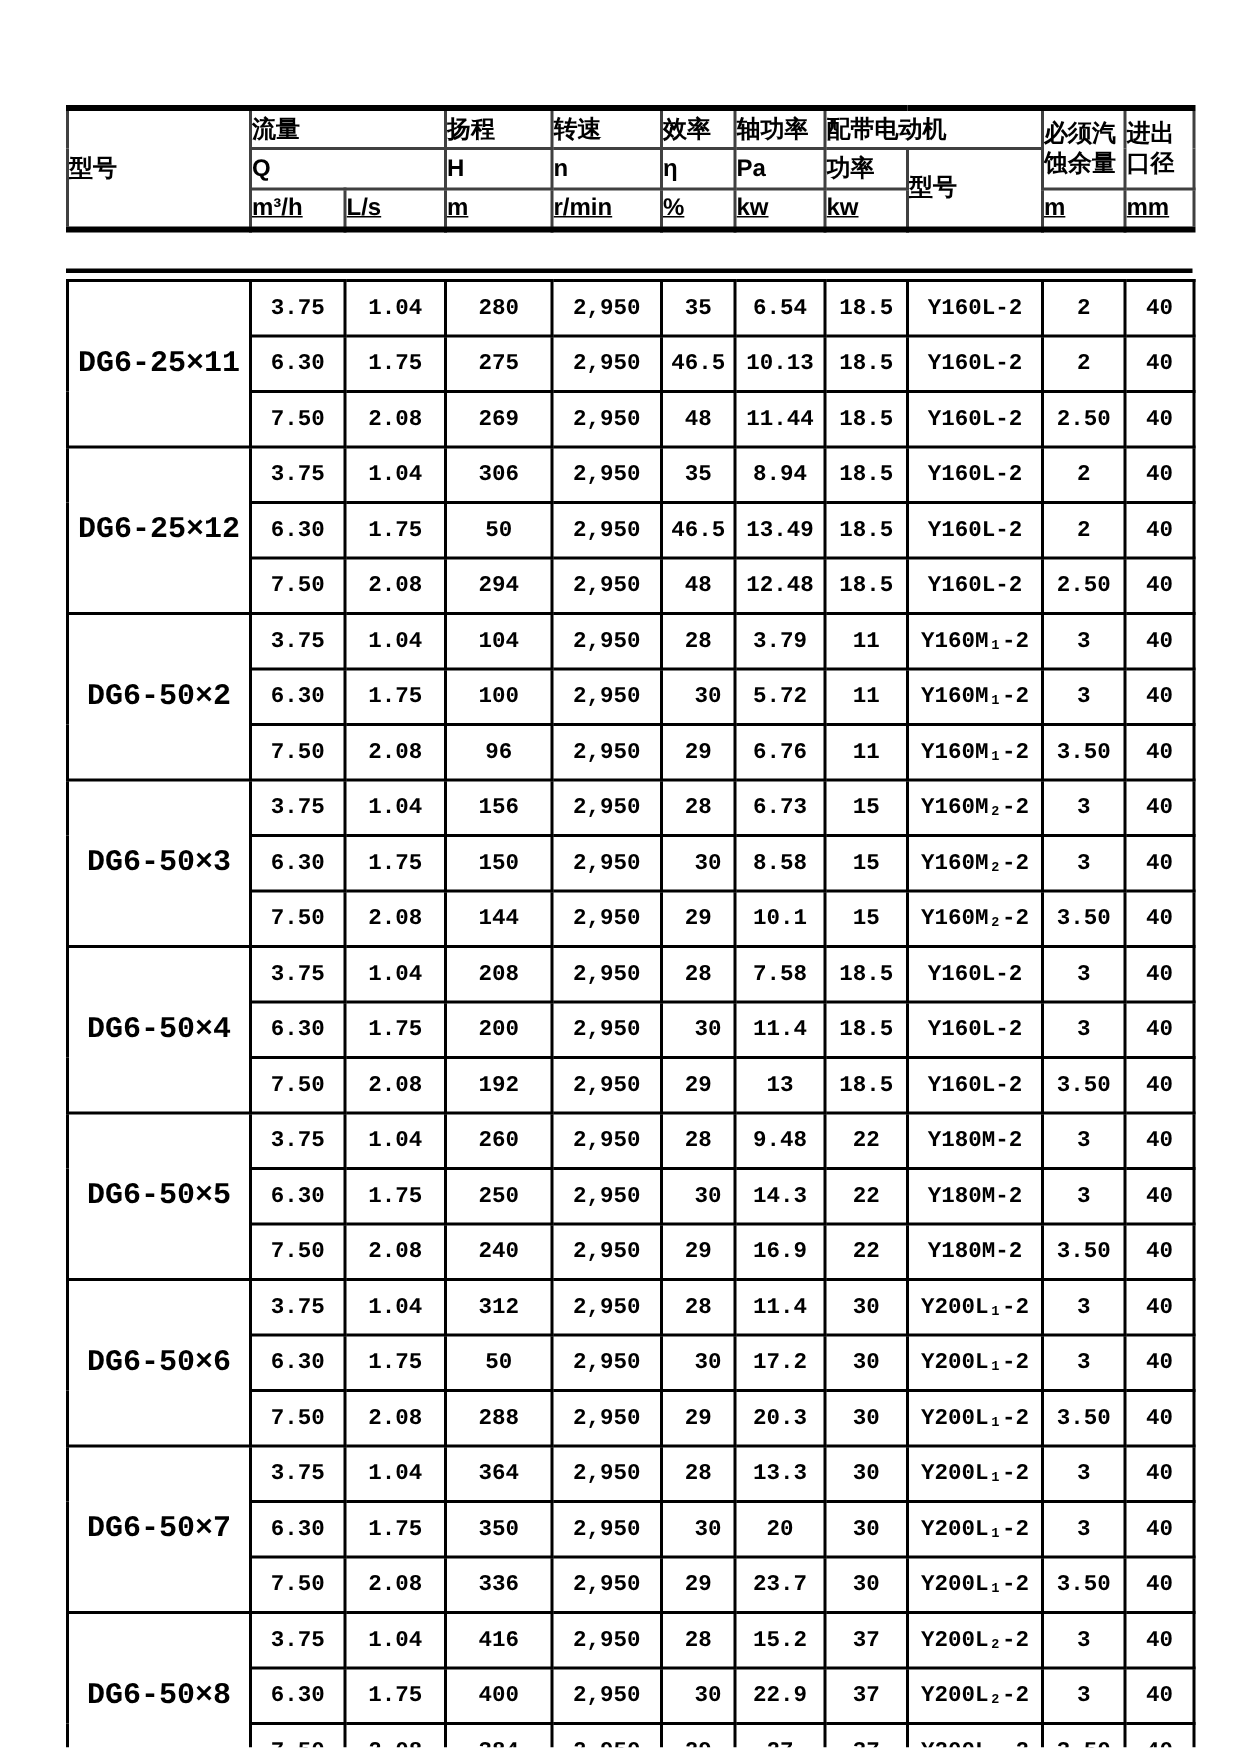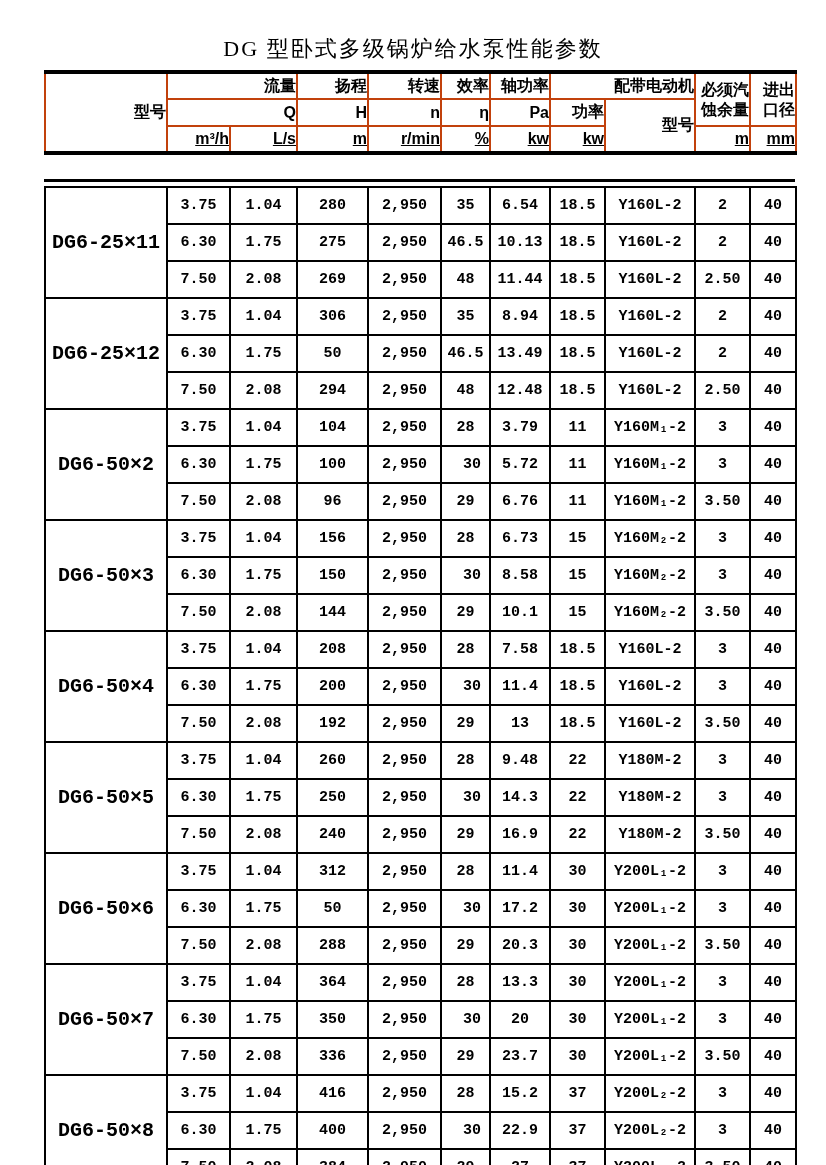--- a/index.html
+++ b/index.html
@@ -25,22 +25,22 @@
   
   .hdr {
     position: absolute;
     left: 44px; top: 70px;
     width: 751px;
     border: 2px solid #000;
     border-top-width: 4px;
     border-bottom-width: 4px;
   }
   .hdr td {
-    border: 2px solid #c2410c;
-    text-align: right;
+    border: 2px solid #404040;
+    text-align: left;
     vertical-align: middle;
     font-weight: bold;
     font-size: 16px;
     padding: 0;
     overflow: hidden;
   }
   .hdr tr.r1 td { height: 24px; }
   .hdr tr.r2 td { height: 25px; }
   .hdr tr.r3 td { height: 24px; text-decoration: underline; }
   .sym { font-size: 17px; }
@@ -78,21 +78,20 @@
   .bodytab td.nudge-right {
     text-align: right;
     padding-right: 8px;
   }
 </style>
 </head>
 <body>
 
 <div class="page">
 
-  <h1 class="title">DG 型卧式多级锅炉给水泵性能参数</h1>
 
   <table class="hdr">
     <colgroup>
       <col style="width:122px">
         <col style="width:63px">
         <col style="width:67px">
       <col style="width:71px">
         <col style="width:73px">
         <col style="width:49px">
       <col style="width:60px">

